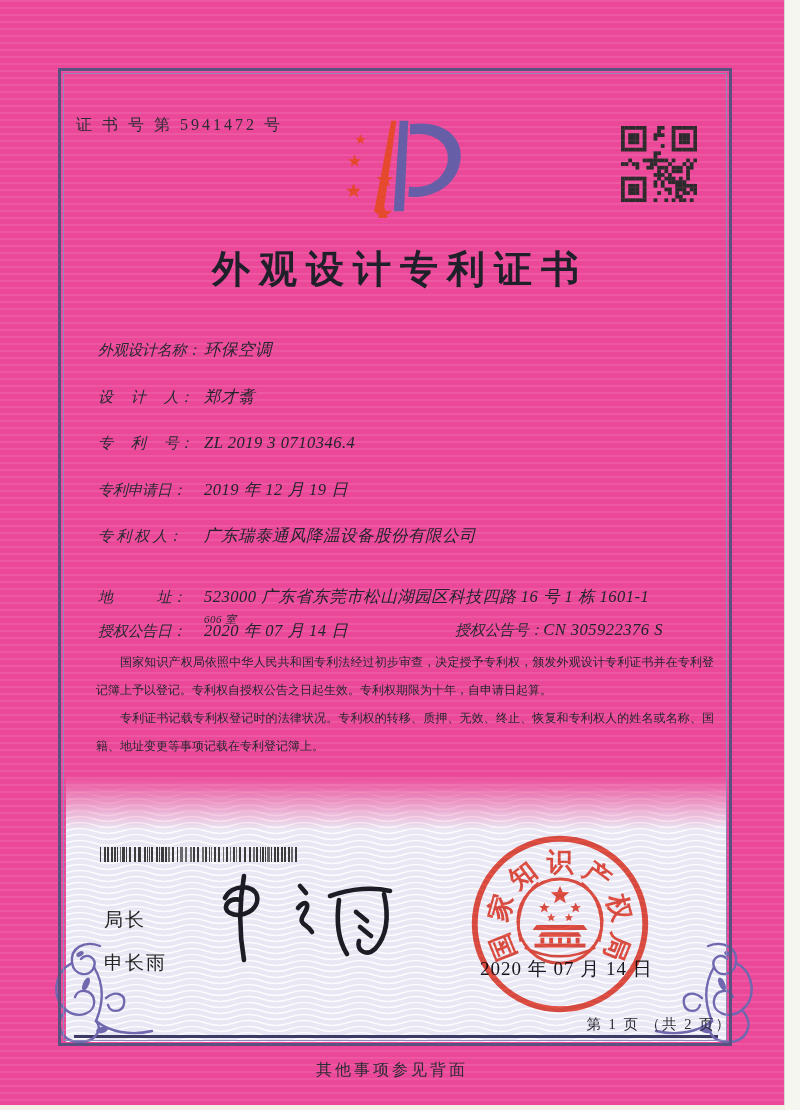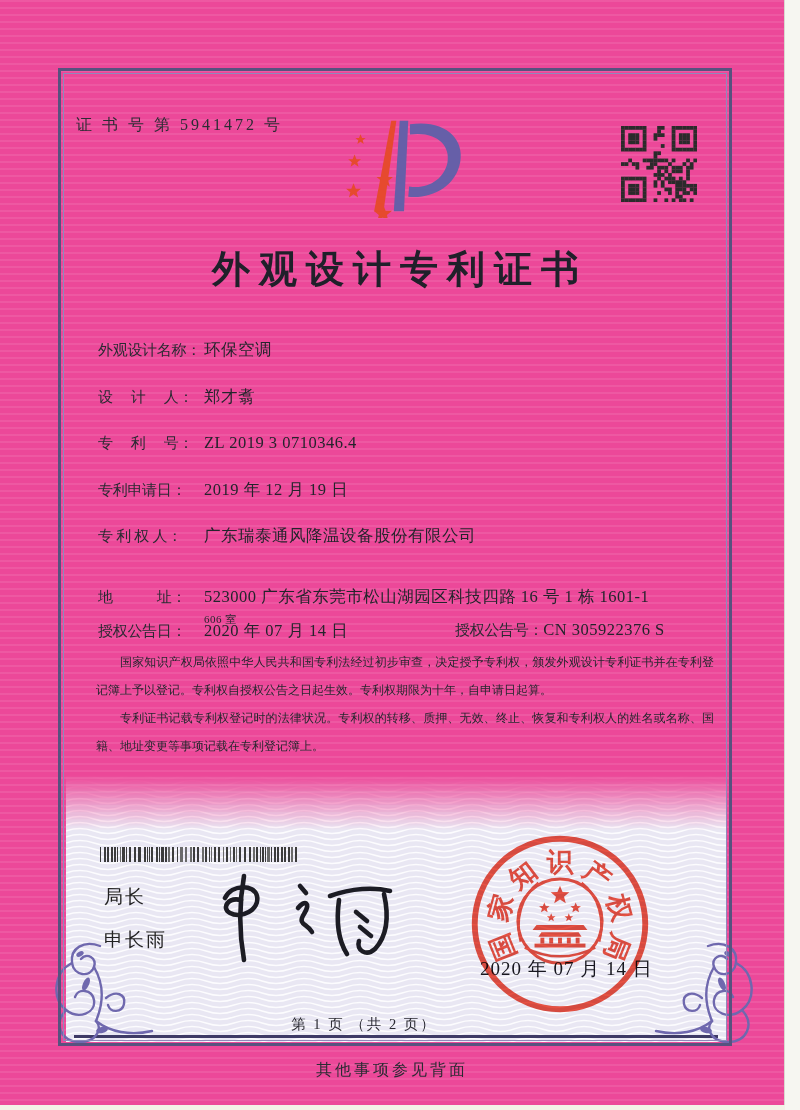--- a/index.html
+++ b/index.html
@@ -31,21 +31,21 @@
   .logo{position:absolute;left:340px;top:114px;z-index:3;}
   .qr{position:absolute;left:621px;top:126px;z-index:3;}
 
   .doc-title{
     position:absolute;left:0;top:244px;width:800px;z-index:3;
     text-align:center;font-size:38px;font-weight:bold;letter-spacing:9px;
     color:#20202a;
   }
 
   .fields{position:absolute;left:98px;top:0;z-index:3;font-size:16px;}
-  .field-row{position:absolute;left:0;white-space:nowrap;}
+  .field-row{position:absolute;left:0;white-space:nowrap;font-style:italic;}
   .flabel{display:inline-block;width:106px;font-size:15px;letter-spacing:-.3px;white-space:pre;vertical-align:baseline;color:#2a2a32;}
   .fvalue{font-size:16.5px;letter-spacing:.5px;color:#24242c;}
   .addr-line2{position:absolute;left:106px;top:26px;font-size:11px;letter-spacing:.5px;}
   .grant2{position:absolute;left:357px;top:0;white-space:nowrap;}
 
   .paragraphs{position:absolute;left:96px;top:648px;width:618px;z-index:3;
     font-size:12px;line-height:28px;text-align:justify;color:#26262e;}
   .paragraphs p{margin:0;text-indent:2em;}
 
   
@@ -55,29 +55,29 @@
     mask-image:linear-gradient(180deg,rgba(0,0,0,0) 0,#000 55px);
   }
   .panel-bottom-line{position:absolute;left:8px;right:8px;bottom:0;height:7px;z-index:1;
     border-top:3px solid #3e3a66;border-bottom:1px solid #3e3a66;}
   .flourish{position:absolute;z-index:2;}
   .flourish.left{left:44px;top:938px;}
   .flourish.right{left:652px;top:938px;}
 
   .barcode{position:absolute;left:100px;top:845px;z-index:3;}
 
-  .director{position:absolute;left:104px;top:884px;z-index:3;
+  .director{position:absolute;left:104px;top:907px;z-index:3;
     font-family:"Liberation Sans","DejaVu Sans",sans-serif;font-size:19px;letter-spacing:2px;color:#222;}
   .director .name{margin-top:17px;}
   .signature{position:absolute;left:208px;top:862px;z-index:3;}
 
   .seal{position:absolute;left:462px;top:826px;z-index:4;mix-blend-mode:multiply;}
   .seal-date{position:absolute;left:480px;top:956px;z-index:3;font-size:19px;letter-spacing:1px;color:#17171f;white-space:nowrap;}
 
-  .page-footer{position:absolute;left:4px;top:1015px;width:720px;text-align:center;z-index:3;font-size:14.5px;letter-spacing:2px;color:#2a2a32;}
+  .page-footer{position:absolute;left:12px;top:1015px;width:720px;text-align:right;z-index:3;font-size:14.5px;letter-spacing:2px;color:#2a2a32;}
   .back-note{position:absolute;left:0;top:1060px;width:720px;text-align:center;z-index:3;font-size:16px;letter-spacing:3px;color:#2b2b33;margin-left:32px;}
 </style>
 </head>
 <body>
 
 <div class="page">
 
   <div class="panel">
     <svg id="waves" width="660" height="267">
         <rect width="660" height="267" fill="#e9e7f3"></rect>

